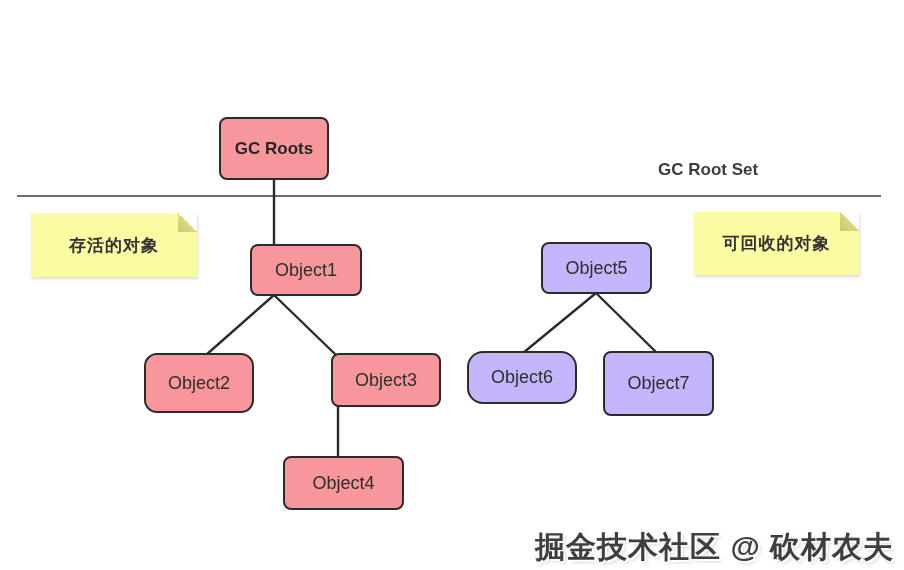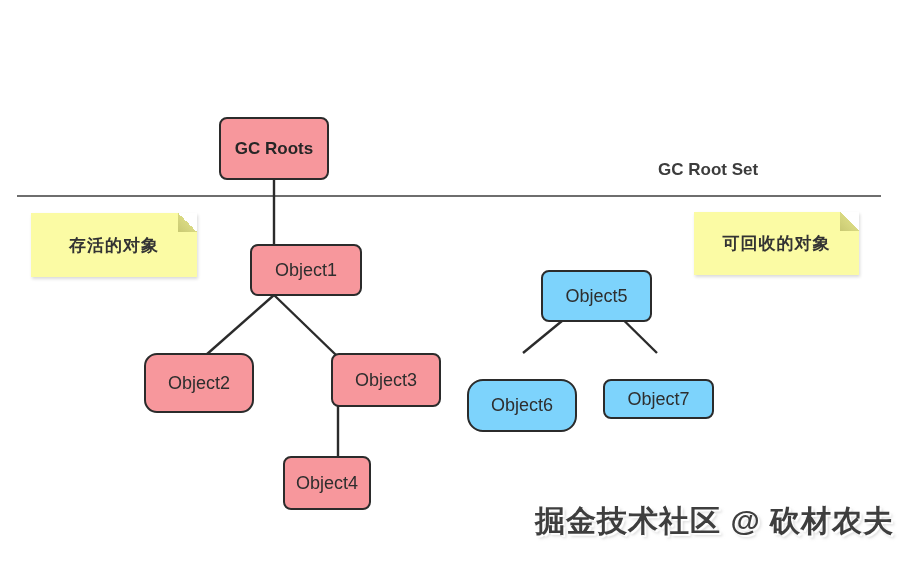--- a/index.html
+++ b/index.html
@@ -22,21 +22,21 @@
     display: flex;
     align-items: center;
     justify-content: center;
     border: 2.5px solid #2b2b2b;
     border-radius: 8px;
     box-sizing: border-box;
     font-size: 18px;
     color: #2e2e2e;
   }
   .node.pink { background: #f7979c; }
-  .node.gray { background: #7dd3fc; margin-top: 28px; }
+  .node.gray { background: #c4b5fd; }
   .node.root { font-weight: bold; font-size: 17px; color: #262626; }
   .note {
     position: absolute;
     background: #fbfba4;
     display: flex;
     align-items: center;
     justify-content: center;
     box-sizing: border-box;
     box-shadow: 1px 2px 3px rgba(0,0,0,0.15);
   }
@@ -54,21 +54,21 @@
   }
   .rootset-label {
     position: absolute;
     left: 658px; top: 160px;
     font-weight: bold;
     font-size: 17px;
     color: #3c3c3c;
   }
   .watermark {
     position: absolute;
-    right: 10px; bottom: 28px;
+    right: 10px; bottom: 2px;
     font-size: 30px;
     font-weight: bold;
     color: #3e3e3e;
     letter-spacing: 1px;
     text-shadow: 2px 2px 1px #ffffff, 3px 3px 3px rgba(180,180,180,0.55);
   }
 </style>
 </head>
 <body>
 
@@ -97,23 +97,23 @@
   </div>
 
   <div class="node pink root" style="left:219px; top:117px; width:110px; height:63px;">GC Roots</div>
 
   <div class="node pink" style="left:218px; top:244px; width:112px; height:52px;margin-left:32px;">Object1</div>
 
   <div class="node pink" style="left:144px; top:353px; width:110px; height:60px;border-radius:13px;">Object2</div>
 
   <div class="node pink" style="left:283px; top:353px; width:110px; height:54px;margin-left:48px;">Object3</div>
 
-  <div class="node pink" style="left:283px; top:456px; width:88px; height:54px;">Object4</div>
+  <div class="node pink" style="left:283px; top:456px; width:121px; height:54px;">Object4</div>
 
   <div class="node gray" style="left:541px; top:242px; width:111px; height:52px;">Object5</div>
 
   <div class="node gray" style="left:467px; top:351px; width:110px; height:53px;border-radius:16px;">Object6</div>
 
-  <div class="node gray" style="left:603px; top:351px; width:111px; height:40px;">Object7</div>
+  <div class="node gray" style="left:603px; top:351px; width:111px; height:65px;">Object7</div>
 
   <div class="watermark">掘金技术社区 @ 砍材农夫</div>
 
 </div>
 
 </body></html>

